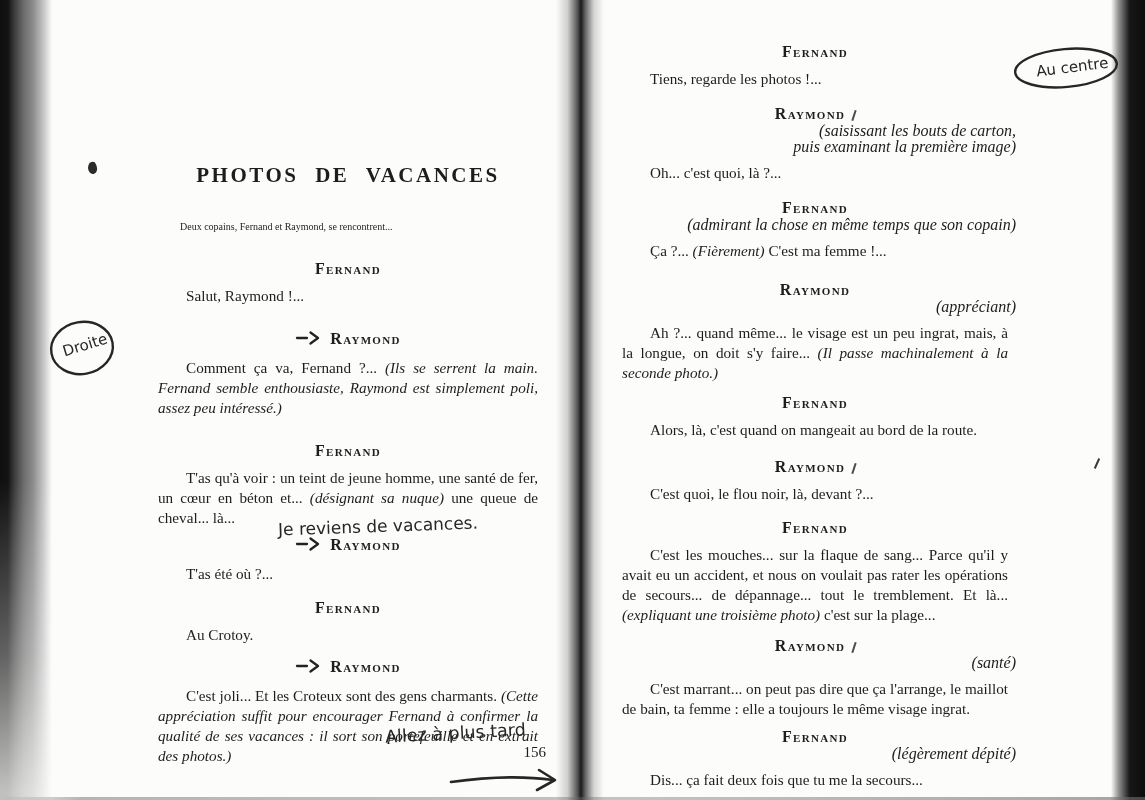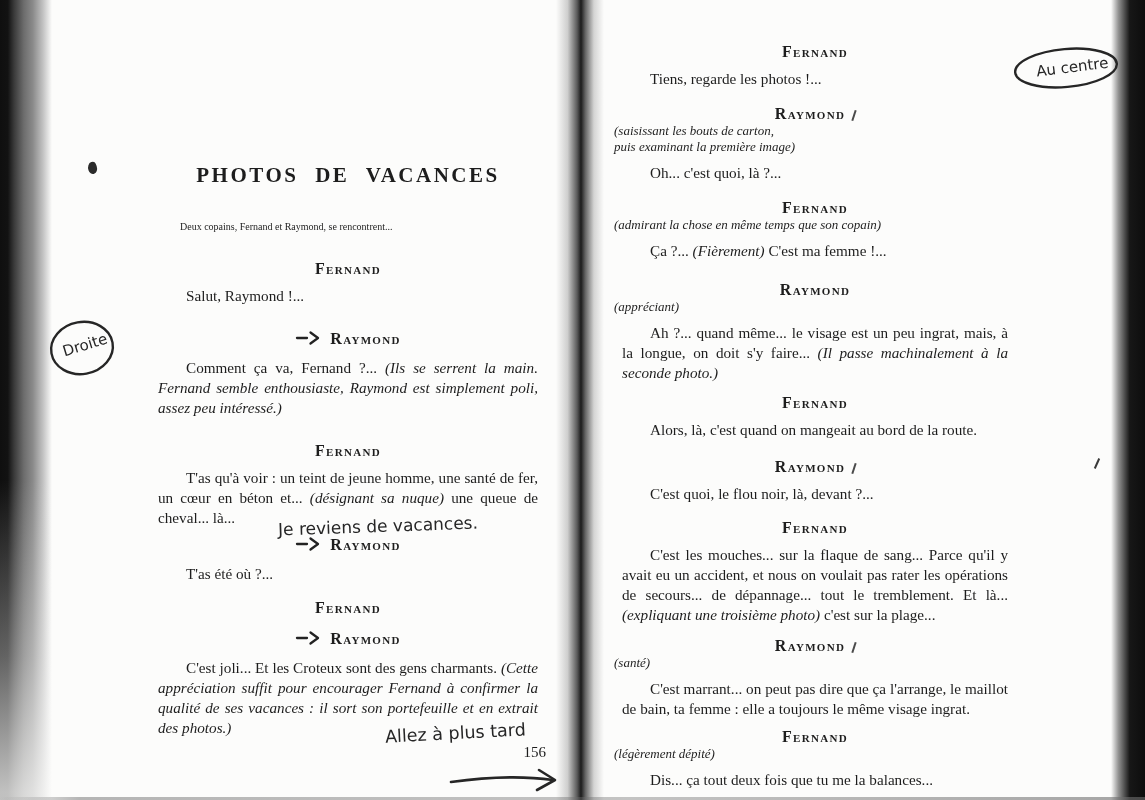--- a/index.html
+++ b/index.html
@@ -42,21 +42,21 @@
   #right-col{left:614px;width:402px;}
   .book-title{
     margin:163px 0 8px 0;text-align:center;
     font-size:21px;font-weight:bold;letter-spacing:2.5px;word-spacing:9px;
   }
   .intro{margin:29px 0 0 0;text-indent:30px;font-size:10px;line-height:20px;}
   .speaker-line{text-align:center;line-height:18px;white-space:nowrap;}
   .speaker{font-variant:small-caps;font-weight:bold;letter-spacing:1.3px;font-size:16px;}
   .hand-arrow{display:inline-block;vertical-align:-2px;margin-right:9px;}
   .pen-tick{display:inline-block;width:2px;height:11px;background:#4a4a4a;transform:rotate(18deg);margin-left:8px;vertical-align:middle;}
-  .stage{text-align:left;font-style:italic;font-size:13px;line-height:16px;}
+  .stage{text-align:right;font-style:italic;font-size:16px;line-height:16px;}
   .speech-text{margin:8px;font-size:15.2px;line-height:20px;text-align:justify;text-indent:28px;}
   .speech-text .italic{font-style:italic;}
   .page-number{position:absolute;left:0;right:0;text-align:right;font-size:15px;}
   #left-col .page-number{top:744px;}
   #right-col .page-number{top:748px;}
   
   .hand{font-family:"DejaVu Sans",sans-serif;color:#262626;}
   .ann{position:absolute;}
   .ann .circle-svg{position:absolute;left:0;top:0;}
   .ann .ann-text{position:absolute;white-space:nowrap;}
@@ -99,20 +99,21 @@
       </div>
       <div class="speech" style="margin-top: 6px;">
         <div class="speaker-line"><span class="hand-arrow"><svg width="26" height="16" viewBox="0 0 26 16">
               <path d="M2 8 L12 8" stroke="#222" stroke-width="2.3" fill="none" stroke-linecap="round"></path>
               <path d="M15.5 2.5 L23 8 L15.5 13.5" stroke="#222" stroke-width="2.3" fill="none" stroke-linecap="round" stroke-linejoin="round"></path>
             </svg></span><span class="speaker">Raymond</span></div>
         <p class="speech-text"><span class="roman">T'as été où ?...</span></p>
       </div>
       <div class="speech" style="margin-top: 15px;">
         <div class="speaker-line"><span class="speaker">Fernand</span></div>
+        <p class="speech-text"><span class="roman">Au Crotoy.</span></p>
       </div>
       <div class="speech" style="margin-top: 13px;">
         <div class="speaker-line"><span class="hand-arrow"><svg width="26" height="16" viewBox="0 0 26 16">
               <path d="M2 8 L12 8" stroke="#222" stroke-width="2.3" fill="none" stroke-linecap="round"></path>
               <path d="M15.5 2.5 L23 8 L15.5 13.5" stroke="#222" stroke-width="2.3" fill="none" stroke-linecap="round" stroke-linejoin="round"></path>
             </svg></span><span class="speaker">Raymond</span></div>
         <p class="speech-text"><span class="roman">C'est joli... Et les Croteux sont des gens charmants. </span><span class="italic">(Cette appréciation suffit pour encourager Fernand à confirmer la qualité de ses vacances : il sort son portefeuille et en extrait des photos.)</span></p>
       </div>
     </div>
   <div class="page-number">156</div>
@@ -153,21 +154,21 @@
         <p class="speech-text"><span class="roman">C'est les mouches... sur la flaque de sang... Parce qu'il y avait eu un accident, et nous on voulait pas rater les opérations de secours... de dépannage... tout le tremblement. Et là... </span><span class="italic">(expliquant une troisième photo)</span><span class="roman"> c'est sur la plage...</span></p>
       </div>
       <div class="speech" style="margin-top: 12px;">
         <div class="speaker-line"><span class="speaker">Raymond</span><span class="pen-tick"></span></div>
         <div class="stage">(santé)</div>
         <p class="speech-text"><span class="roman">C'est marrant... on peut pas dire que ça l'arrange, le maillot de bain, ta femme : elle a toujours le même visage ingrat.</span></p>
       </div>
       <div class="speech" style="margin-top: 9px;">
         <div class="speaker-line"><span class="speaker">Fernand</span></div>
         <div class="stage">(légèrement dépité)</div>
-        <p class="speech-text"><span class="roman">Dis... ça tout deux fois que tu me la balances...</span></p>
+        <p class="speech-text"><span class="roman">Dis... ça fait deux fois que tu me la secours...</span></p>
       </div>
     </div>
 </div>
 
 <div class="ann" id="ann-droite">
   <svg class="circle-svg" width="86" height="66" viewBox="0 0 86 66">
     <ellipse cx="36" cy="34" rx="31" ry="26" fill="none" stroke="#262626" stroke-width="2.4" transform="rotate(-10 36 34)"></ellipse>
   </svg>
   <span class="hand ann-text">Droite</span>
 </div>

